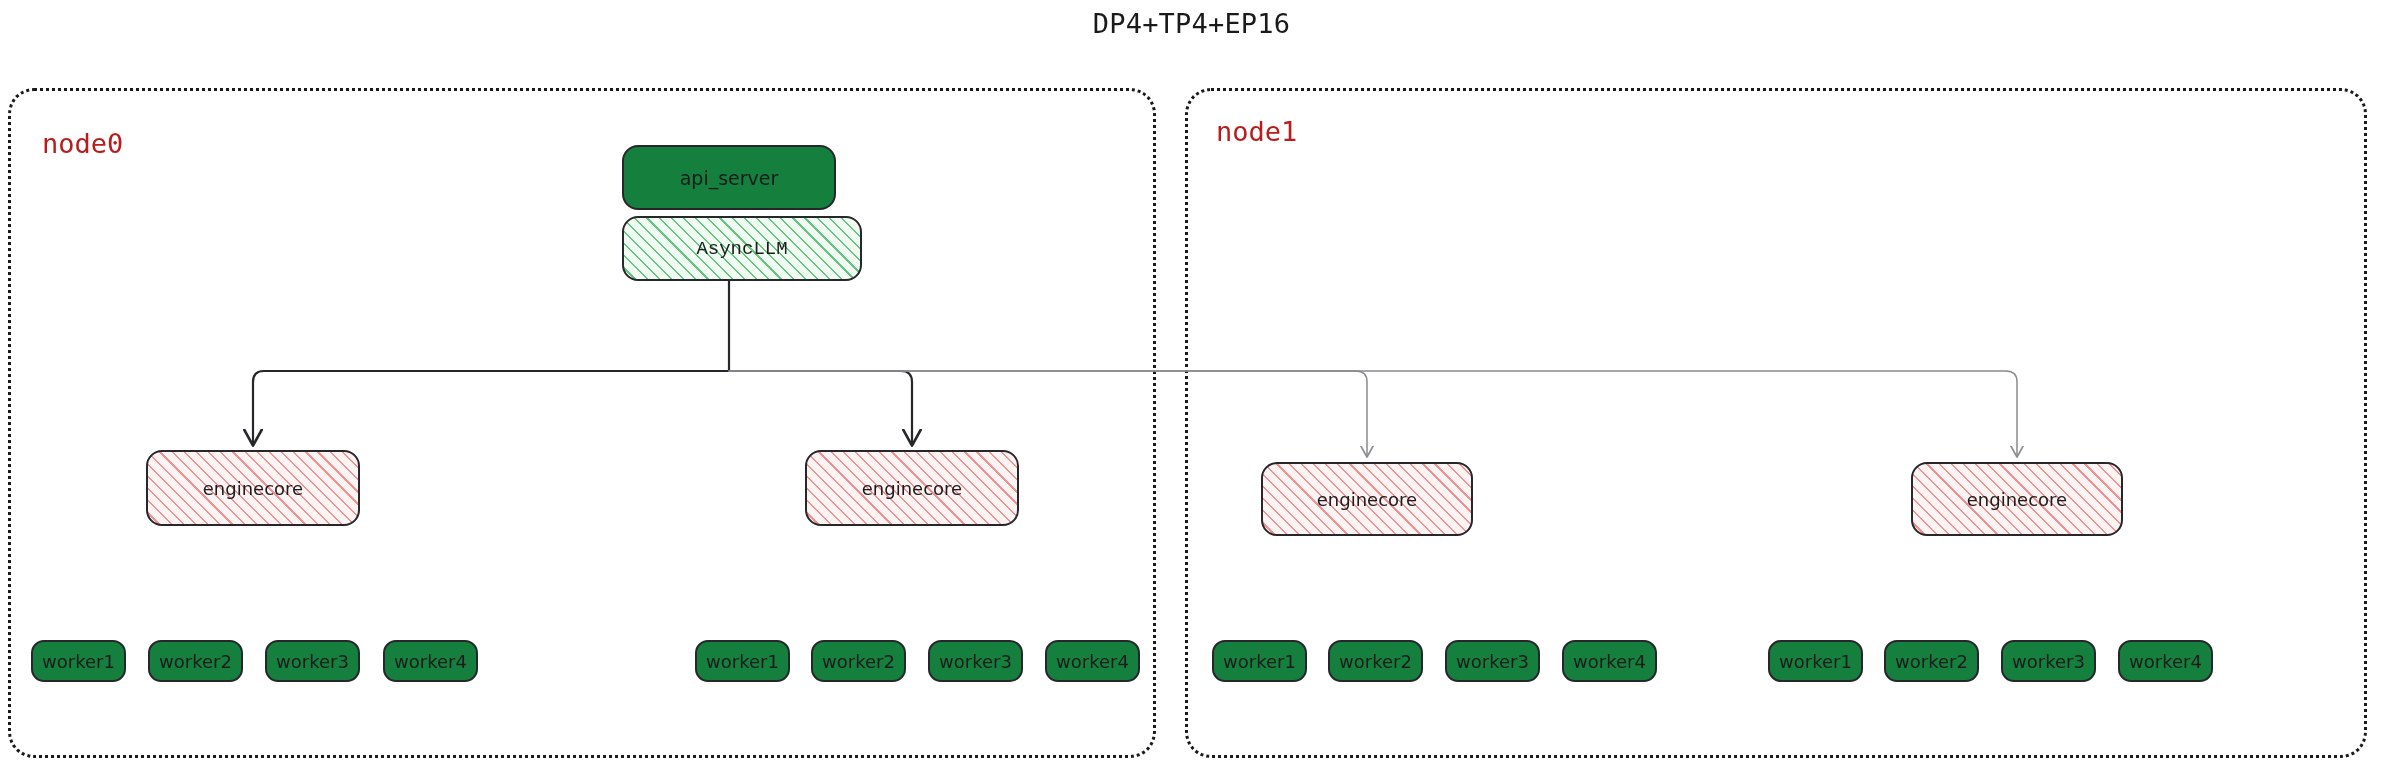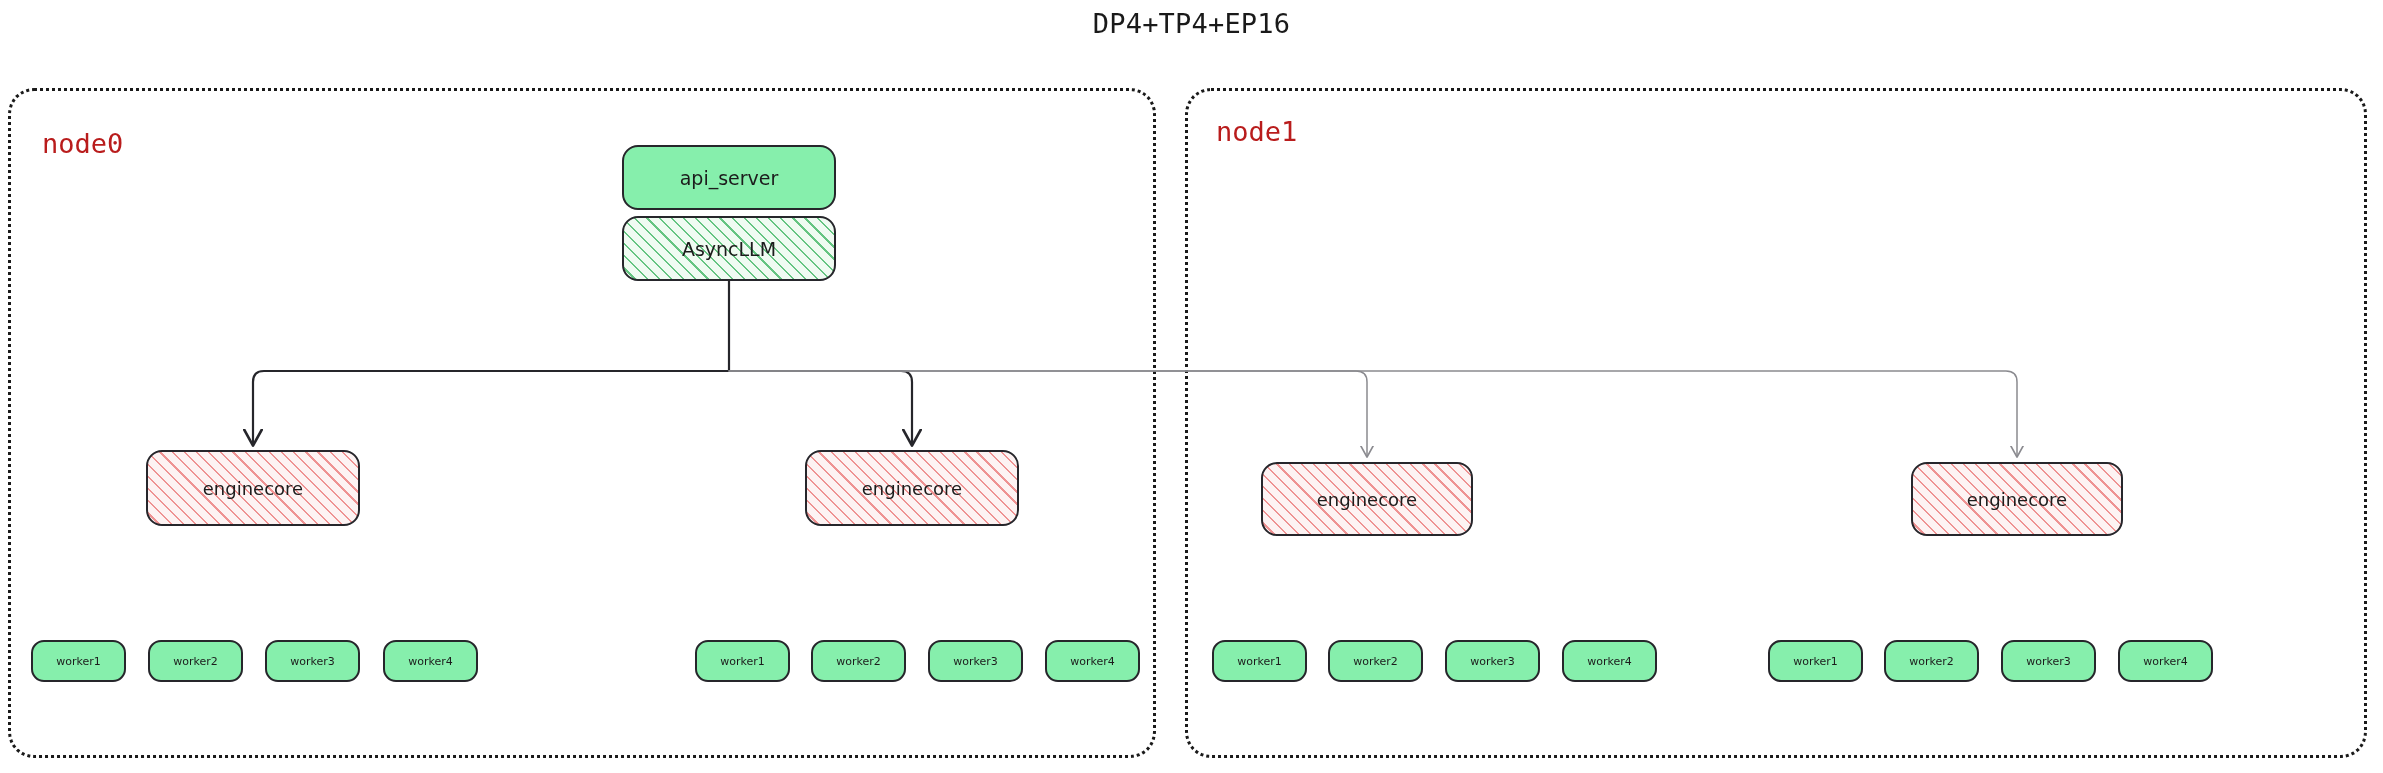--- a/index.html
+++ b/index.html
@@ -52,21 +52,21 @@
   }
 
   .box {
     position: absolute;
     box-sizing: border-box;
     display: flex;
     align-items: center;
     justify-content: center;
     font-family: "DejaVu Sans", sans-serif;
     color: #1c1c1c;
-    background: #86efac;
+    background: #15803d;
     border: 2.2px solid #26262b;
     border-radius: 14px;
     white-space: nowrap;
   }
 
   .box-api {
     font-size: 19px;
     border-radius: 16px;
     z-index: 3;
   }
@@ -93,21 +93,21 @@
     background-image: repeating-linear-gradient(
       45deg,
       rgba(235, 120, 120, 0.0) 0px,
       rgba(235, 120, 120, 0.0) 7px,
       rgba(236, 130, 130, 0.85) 7px,
       rgba(236, 130, 130, 0.85) 8.6px
     );
   }
 
   .box-worker {
-    font-size: 11px;
+    font-size: 18px;
     border-radius: 13px;
     border-width: 2.2px;
     z-index: 3;
   }
 
   svg.wires {
     position: absolute;
     left: 0; top: 0;
     width: 2383px;
     height: 773px;
@@ -135,21 +135,21 @@
         <path d="M 729 281 L 729 371" fill="none" stroke="#26262b" stroke-width="2.2" stroke-linecap="round"></path>
         <path d="M 729 371 L 264 371 Q 253 371 253 382 L 253 444" fill="none" stroke="#26262b" stroke-width="2.2" stroke-linecap="round" marker-end="url(#arrow-dark)"></path>
         <path d="M 729 371 L 901 371 Q 912 371 912 382 L 912 444" fill="none" stroke="#26262b" stroke-width="2.2" stroke-linecap="round" marker-end="url(#arrow-dark)"></path>
         <path d="M 729 371 L 1356 371 Q 1367 371 1367 382 L 1367 456" fill="none" stroke="#8a8a8f" stroke-width="1.5" stroke-linecap="round" marker-end="url(#arrow-light)"></path>
         <path d="M 729 371 L 2006 371 Q 2017 371 2017 382 L 2017 456" fill="none" stroke="#8a8a8f" stroke-width="1.5" stroke-linecap="round" marker-end="url(#arrow-light)"></path>
       </g>
   </svg>
 
   <div class="box box-api" style="left: 622px; top: 145px; width: 214px; height: 65px;">api_server</div>
 
-  <div class="box box-async" style="left: 622px; top: 216px; width: 214px; height: 65px;">AsyncLLM</div>
+  <div class="box box-async" style="left: 622px; top: 216px; width: 240px; height: 65px; font-family: Liberation Mono, monospace;">AsyncLLM</div>
 
   <div id="groups-layer">
       <div class="node-group" style="left: 8px; top: 88px; width: 1148px; height: 670px; border-color: rgb(26, 26, 26);"></div>
       <div class="node-group-label" style="left: 42px; top: 128px;">node0</div>
       <div class="node-group" style="left: 1185px; top: 88px; width: 1182px; height: 670px; border-color: rgb(26, 26, 26);"></div>
       <div class="node-group-label" style="left: 1216px; top: 116px;">node1</div>
     </div>
   <div id="engines-layer">
       <div class="box box-engine" style="left: 146px; top: 450px; width: 214px; height: 76px;">enginecore</div>
       <div class="box box-engine" style="left: 805px; top: 450px; width: 214px; height: 76px;">enginecore</div>

